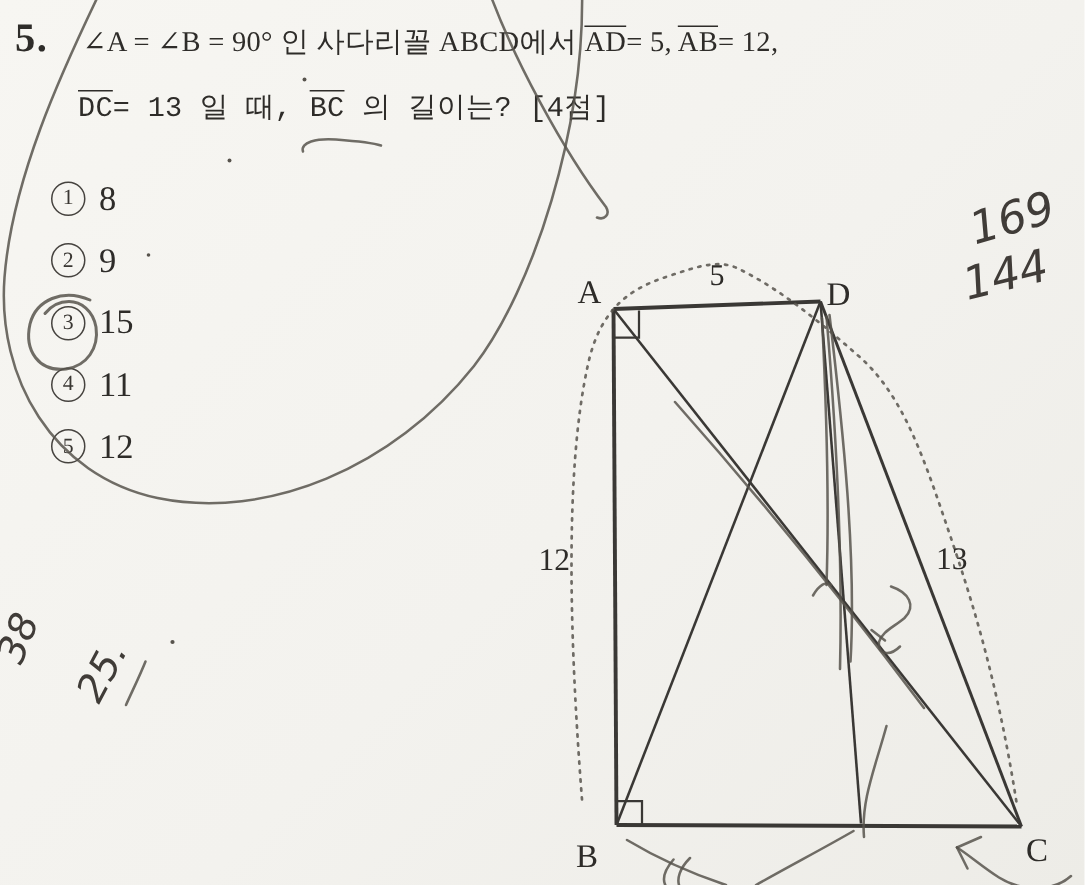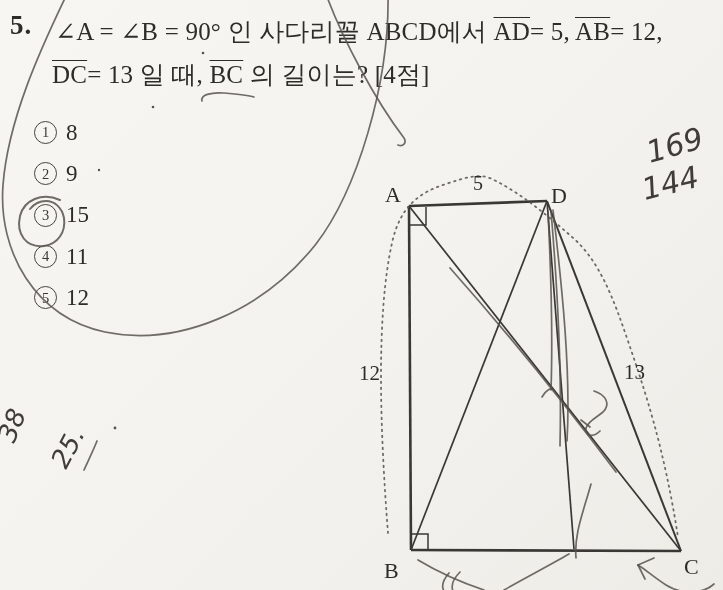--- a/index.html
+++ b/index.html
@@ -9,24 +9,24 @@
     font-family:"Liberation Serif","DejaVu Serif",serif;
     color:#2e2c29;
   }
   .page{position:absolute;inset:0;}
   .qnum{
     position:absolute;left:10px;top:10px;
     font-size:27px;font-weight:bold;letter-spacing:1px;
   }
   .qline{
     position:absolute;white-space:nowrap;
-    font-size:25px;letter-spacing:0.2px;
+    font-size:19px;letter-spacing:0.2px;
   }
   .qline1{left:55px;top:15px;}
-  .qline2{left:52px;top:58px;}
+  .qline2{left:52px;top:58px;font-family:Liberation Mono, monospace;}
   .ol{text-decoration:overline;text-decoration-thickness:1.3px;}
   .choices{
     position:absolute;left:34px;top:112px;
   }
   .choice{
     display:flex;align-items:center;gap:9px;height:41.3px;
   }
   .csym{
     display:inline-flex;align-items:center;justify-content:center;
     width:21px;height:21px;border:1.6px solid #46433f;border-radius:50%;

